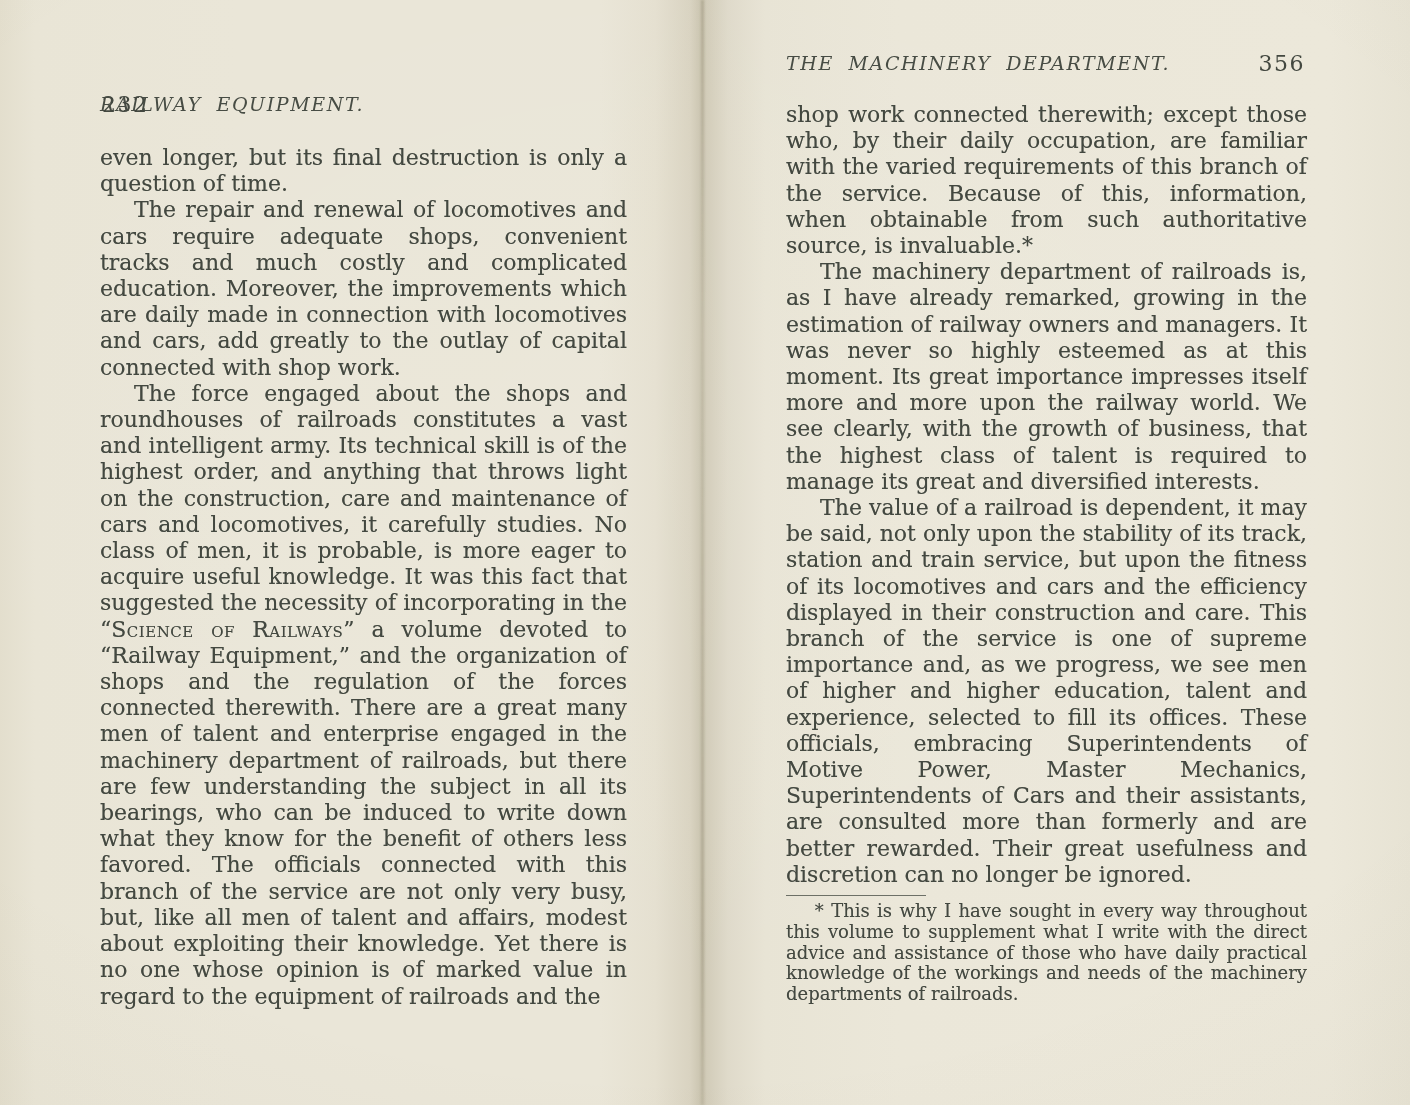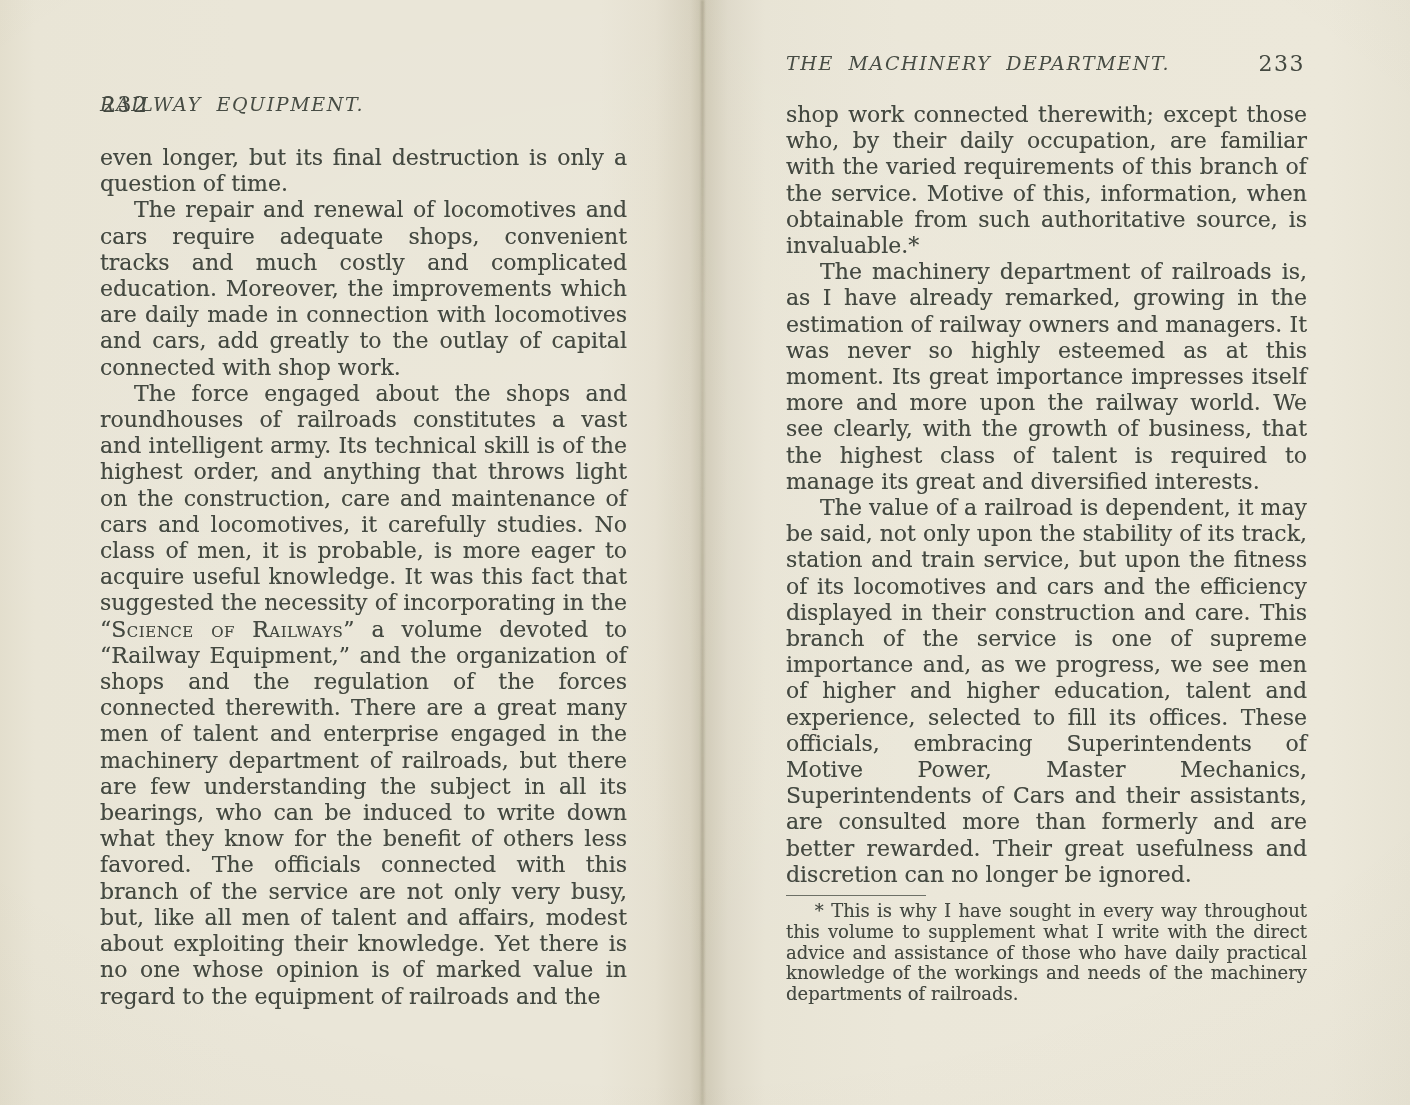--- a/index.html
+++ b/index.html
@@ -95,24 +95,24 @@
     <div class="body-text">
         <p class=""><span>even longer, but its final destruction is only a question of time.</span></p>
         <p class="indent"><span>The repair and renewal of locomotives and cars require adequate shops, convenient tracks and much costly and complicated education. Moreover, the improvements which are daily made in connection with locomotives and cars, add greatly to the outlay of capital connected with shop work.</span></p>
         <p class="indent"><span>The force engaged about the shops and roundhouses of railroads constitutes a vast and intelligent army. Its technical skill is of the highest order, and anything that throws light on the construction, care and maintenance of cars and locomotives, it carefully studies. No class of men, it is probable, is more eager to acquire useful knowledge. It was this fact that suggested the necessity of incorporating in the “</span><span class="smallcaps">Science of Railways</span><span>” a volume devoted to “Railway Equipment,” and the organization of shops and the regulation of the forces connected therewith. There are a great many men of talent and enterprise engaged in the machinery department of railroads, but there are few understanding the subject in all its bearings, who can be induced to write down what they know for the benefit of others less favored. The officials connected with this branch of the service are not only very busy, but, like all men of talent and affairs, modest about exploiting their knowledge. Yet there is no one whose opinion is of marked value in regard to the equipment of railroads and the</span></p>
       </div>
   </div>
 
   <div class="page page-right">
     <div class="page-header">
       <span class="running-title">THE MACHINERY DEPARTMENT.</span>
-      <span class="page-num right">233</span>
+      <span class="page-num right">356</span>
     </div>
     <div class="body-text">
-        <p class=""><span>shop work connected therewith; except those who, by their daily occupation, are familiar with the varied requirements of this branch of the service. Motive of this, information, when obtainable from such authoritative source, is invaluable.*</span></p>
+        <p class=""><span>shop work connected therewith; except those who, by their daily occupation, are familiar with the varied requirements of this branch of the service. Because of this, information, when obtainable from such authoritative source, is invaluable.*</span></p>
         <p class="indent"><span>The machinery department of railroads is, as I have already remarked, growing in the estimation of railway owners and managers. It was never so highly esteemed as at this moment. Its great importance impresses itself more and more upon the railway world. We see clearly, with the growth of business, that the highest class of talent is required to manage its great and diversified interests.</span></p>
         <p class="indent"><span>The value of a railroad is dependent, it may be said, not only upon the stability of its track, station and train service, but upon the fitness of its locomotives and cars and the efficiency displayed in their construction and care. This branch of the service is one of supreme importance and, as we progress, we see men of higher and higher education, talent and experience, selected to fill its offices. These officials, embracing Superintendents of Motive Power, Master Mechanics, Superintendents of Cars and their assistants, are consulted more than formerly and are better rewarded. Their great usefulness and discretion can no longer be ignored.</span></p>
       </div>
     <div class="footnote-block">
       <div class="footnote-rule"></div>
       <div class="footnote-text"><span class="fn-indent"></span><span>* This is why I have sought in every way throughout this volume to supplement what I write with the direct advice and assistance of those who have daily practical knowledge of the workings and needs of the machinery departments of railroads.</span></div>
     </div>
   </div>
 </div>
 

